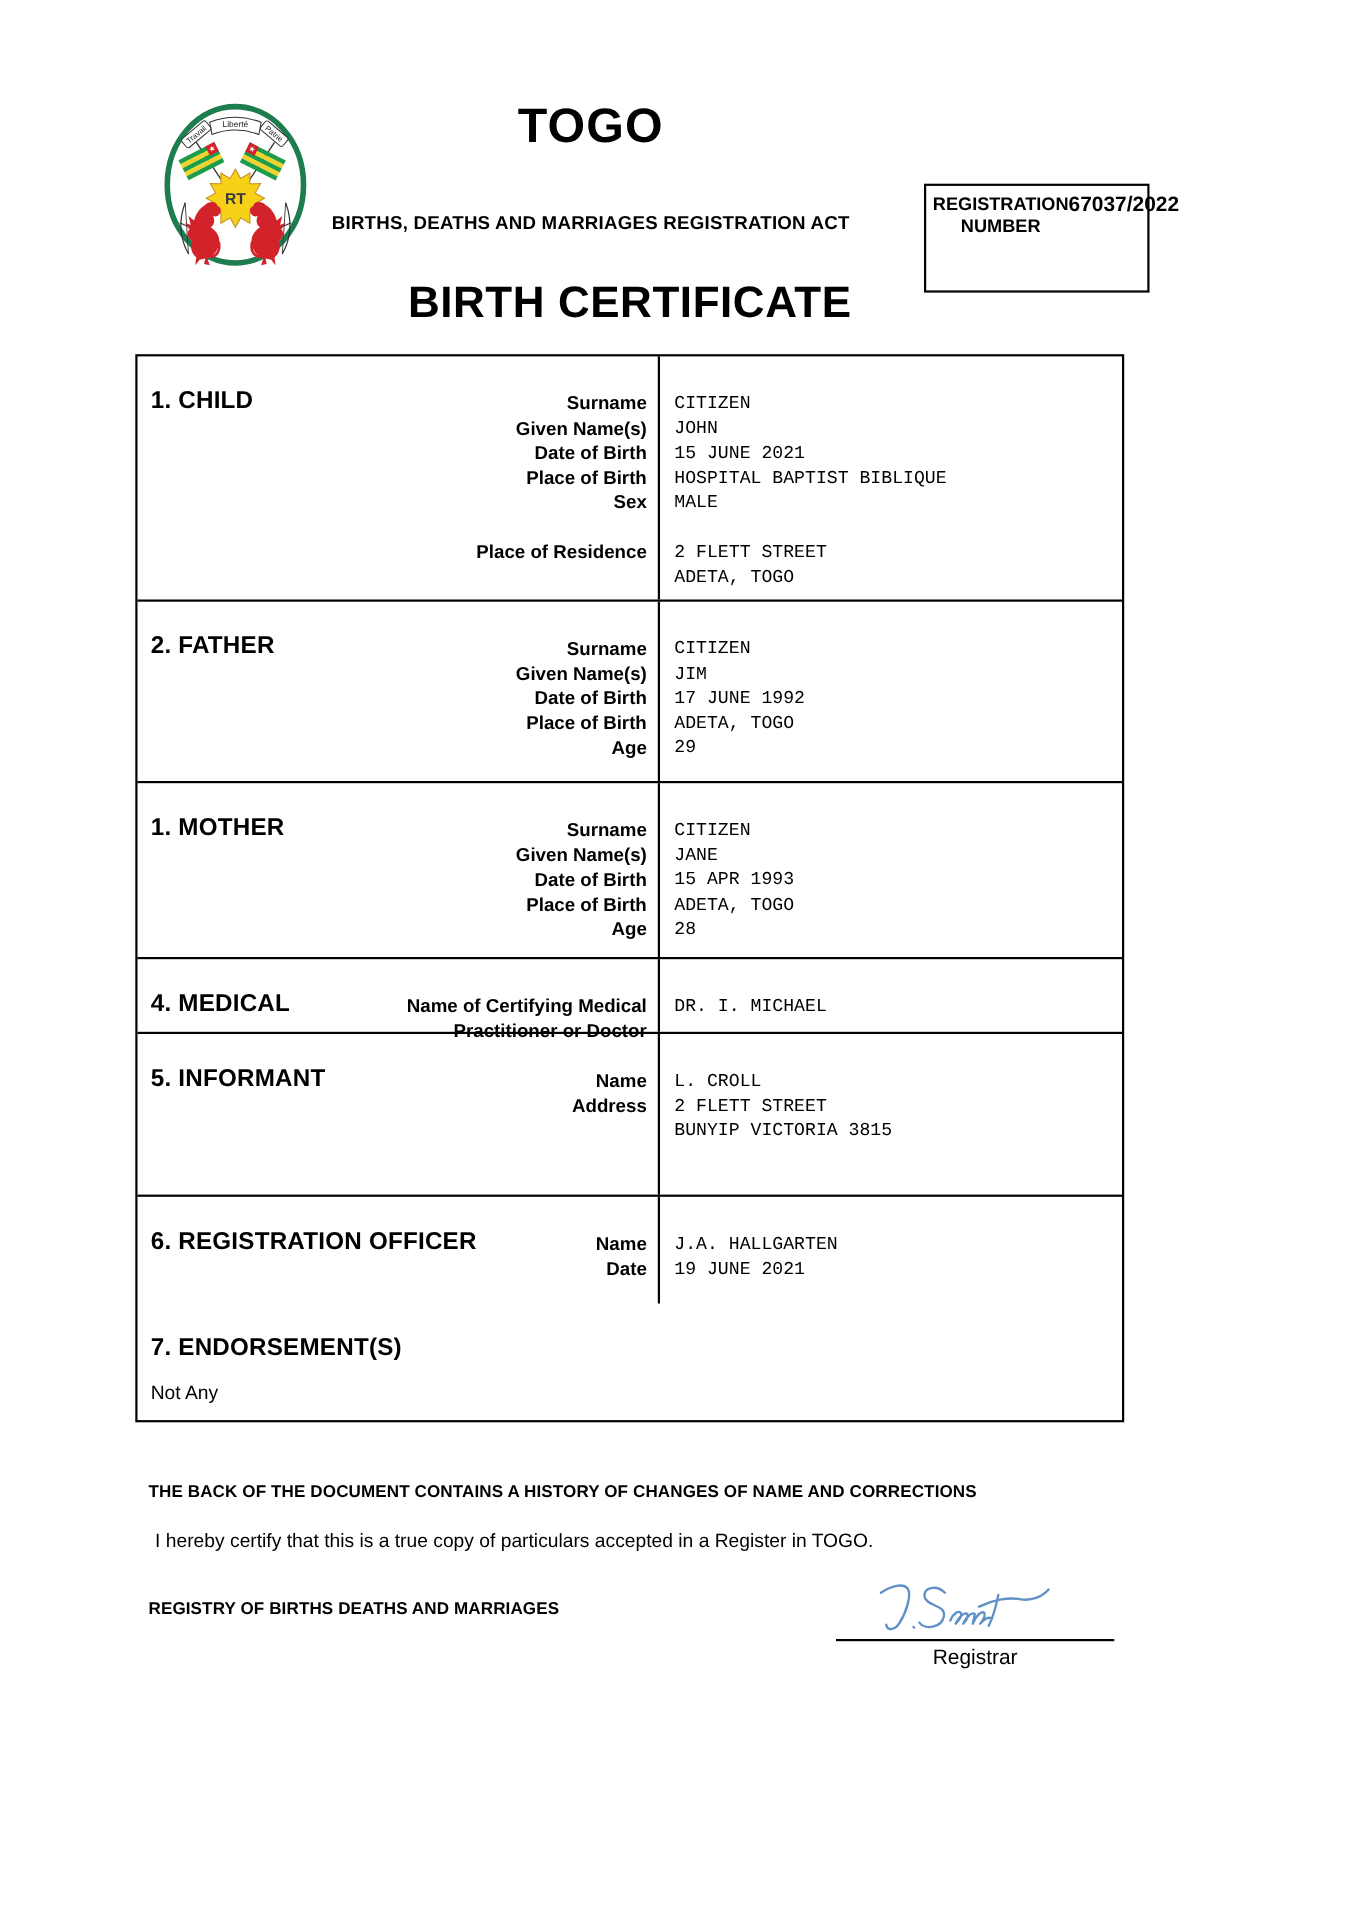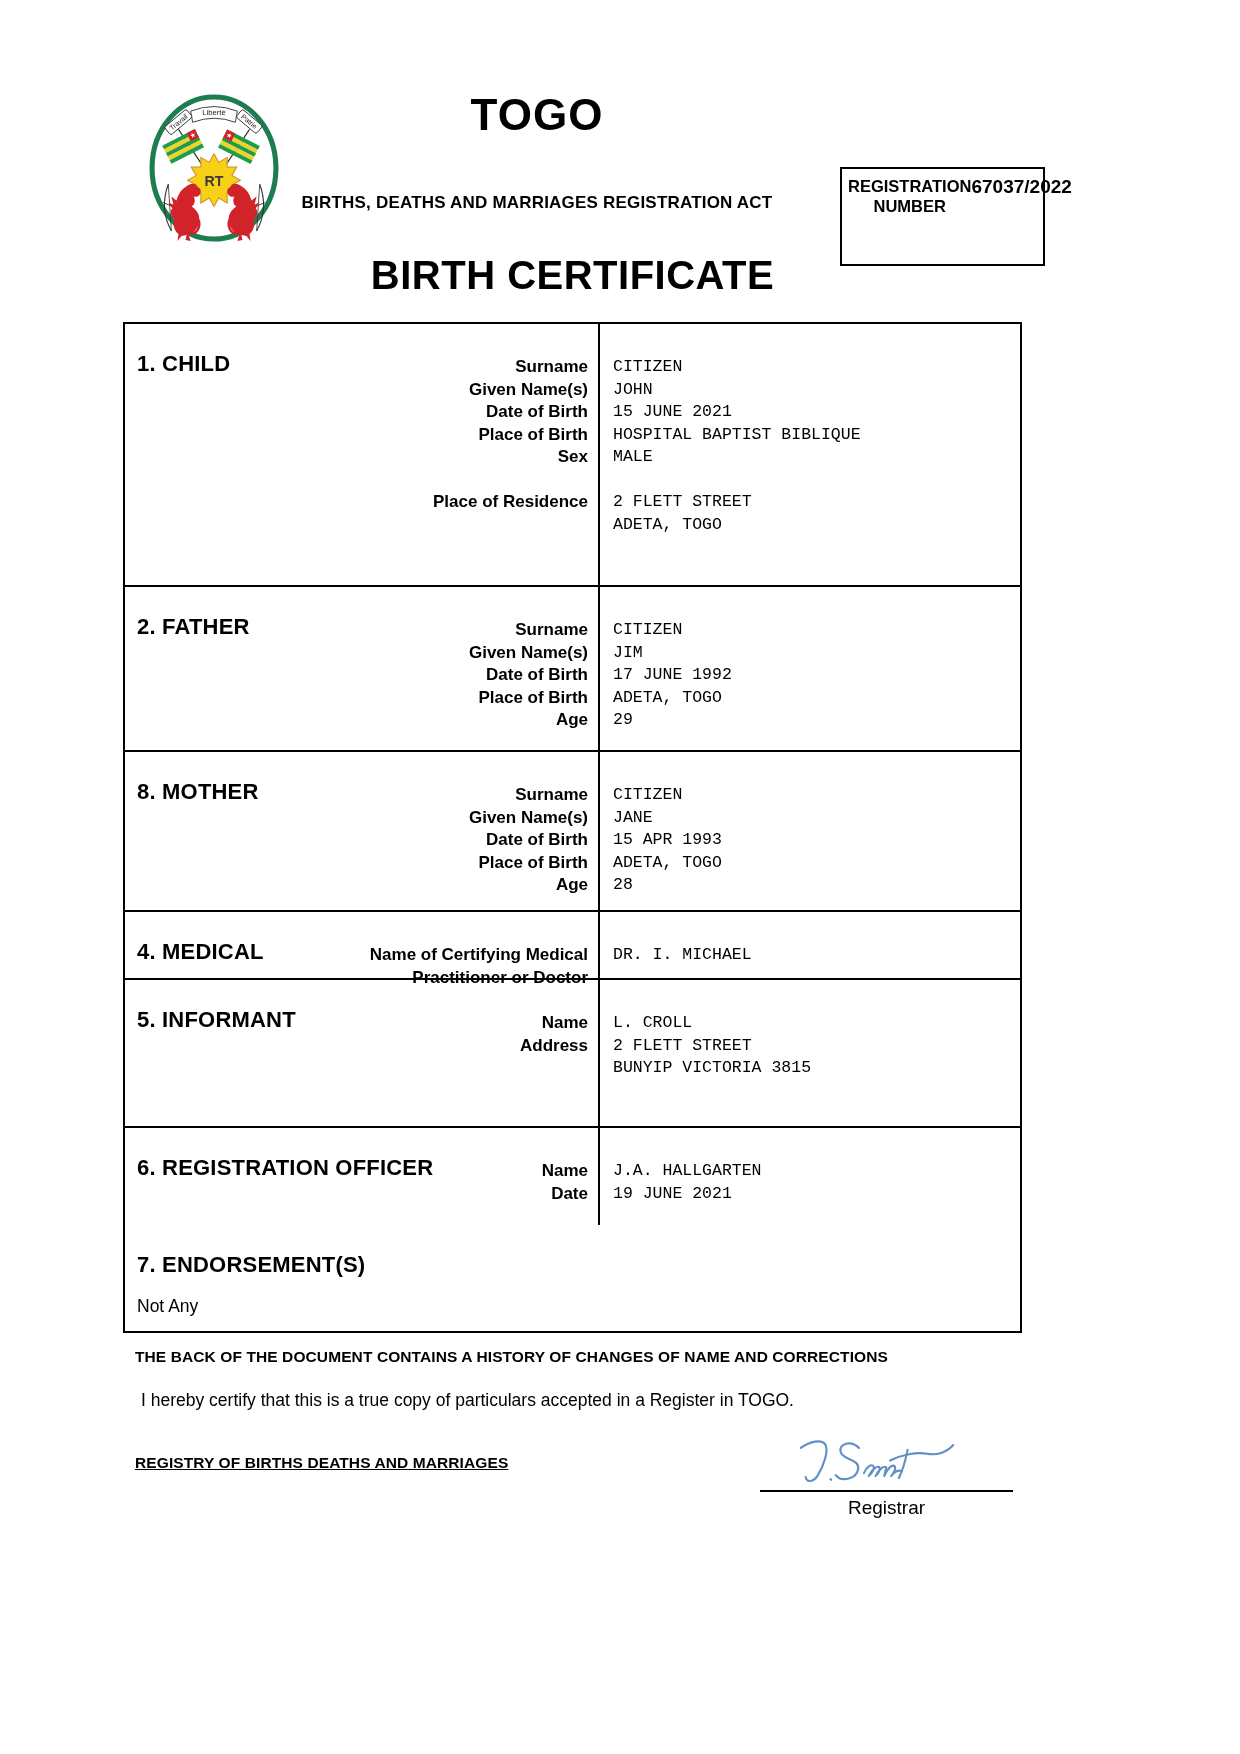--- a/index.html
+++ b/index.html
@@ -53,21 +53,21 @@
   .values { flex:1 1 auto; padding:32px 0 0 13px;
     font-family:"Liberation Mono", monospace; font-size:16.5px; color:#000000; }
   .t-line { line-height:22.5px; min-height:22.5px; white-space:pre; }
   .endorsement-row { display:block; border-bottom:none; box-sizing:border-box; }
   .endorsement-value { padding:18px 0 0 12px; font-size:17.5px; font-weight:normal; }
   
   .back-note  { position:absolute; left:135px; top:1331px; width:860px;
     font-size:15.5px; font-weight:bold; letter-spacing:.1px;margin-top:17px; }
   .certify    { position:absolute; left:141px; top:1390px; width:860px; font-size:17.5px; }
   .registry   { position:absolute; left:135px; top:1454px; width:560px;
-    font-size:15.5px; font-weight:bold; letter-spacing:.1px;text-decoration:underline; }
+    font-size:15.5px; font-weight:bold; letter-spacing:.1px; }
   .signature-svg { position:absolute; left:795px; top:1436px; width:165px; height:54px; }
   .sig-line   { position:absolute; left:760px; top:1490px; width:253px; height:0;
     border-top:2px solid #000; }
   .registrar  { position:absolute; left:760px; top:1497px; width:253px;
     text-align:center; font-size:19px; }
   .emblem text, .signature-svg text { font-family:"Liberation Sans", sans-serif; }
 </style>
 </head>
 <body>
 
@@ -137,21 +137,21 @@
 
   <div class="reg-box">
     <div class="reg-label">REGISTRATION NUMBER</div>
     <div class="reg-number">67037/2022</div>
   </div>
 
   <div class="doc-title">BIRTH CERTIFICATE</div>
 
   <div class="cert-table">
     <div id="cert-sections">
-        <div class="section-row" style="height: 263px;">
+        <div class="section-row" style="height: 223px;">
     <div class="cell-left">
       <div class="section-title">1. CHILD</div>
       <div class="labels">
               <div class="t-line lab-line">Surname</div>
               <div class="t-line lab-line">Given Name(s)</div>
               <div class="t-line lab-line">Date of Birth</div>
               <div class="t-line lab-line">Place of Birth</div>
               <div class="t-line lab-line">Sex</div>
               <div class="t-line lab-line"></div>
               <div class="t-line lab-line">Place of Residence</div>
@@ -182,21 +182,21 @@
     <div class="values">
             <div class="t-line val-line">CITIZEN</div>
             <div class="t-line val-line">JIM</div>
             <div class="t-line val-line">17 JUNE 1992</div>
             <div class="t-line val-line">ADETA, TOGO</div>
             <div class="t-line val-line">29</div>
           </div>
   </div>
         <div class="section-row" style="height: 160px;">
     <div class="cell-left">
-      <div class="section-title">8. MOTHER</div>
+      <div class="section-title">1. MOTHER</div>
       <div class="labels">
               <div class="t-line lab-line">Surname</div>
               <div class="t-line lab-line">Given Name(s)</div>
               <div class="t-line lab-line">Date of Birth</div>
               <div class="t-line lab-line">Place of Birth</div>
               <div class="t-line lab-line">Age</div>
             </div>
     </div>
     <div class="values">
             <div class="t-line val-line">CITIZEN</div>

